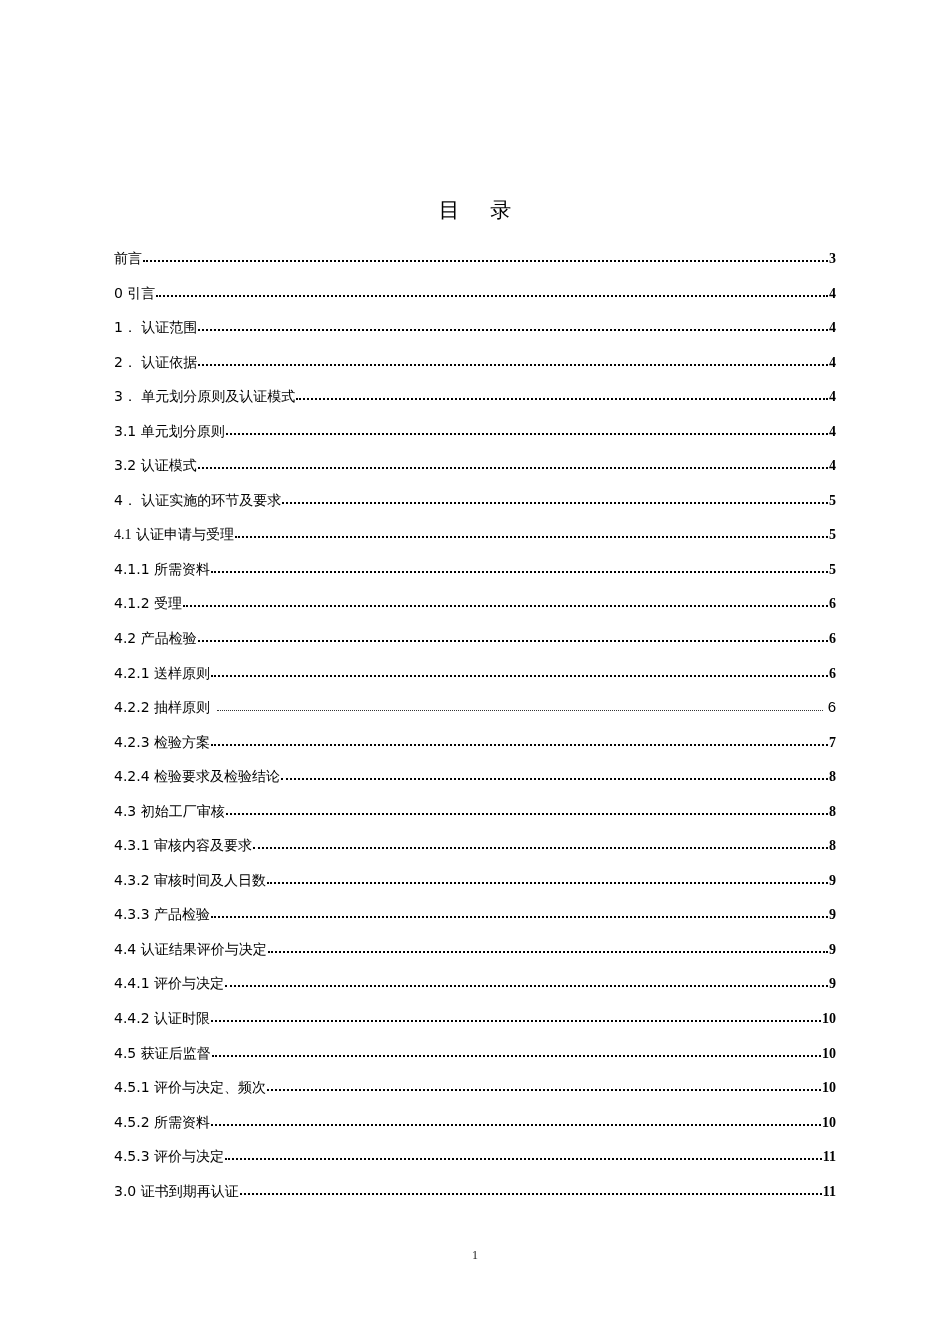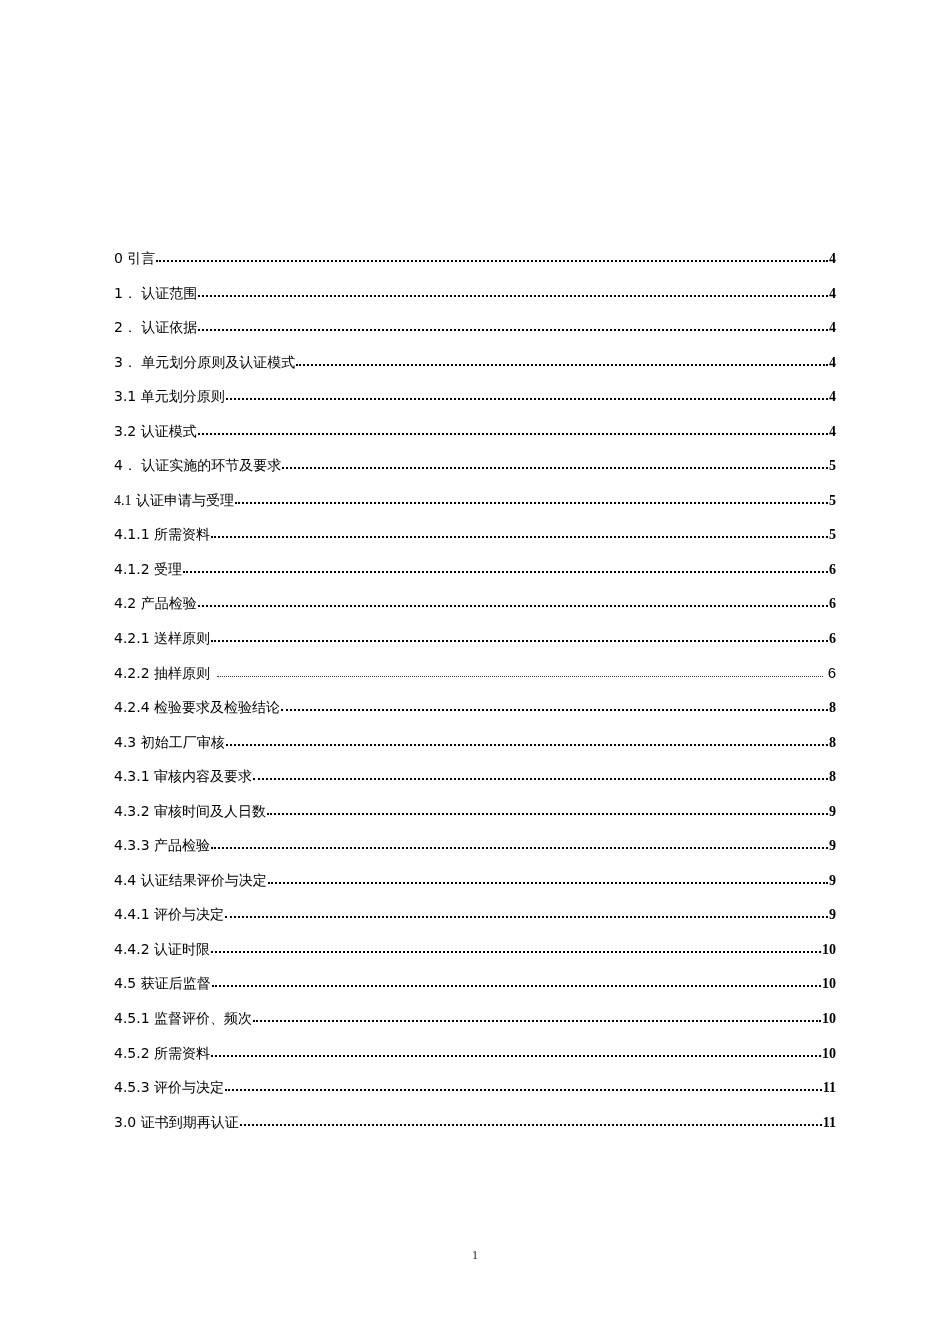--- a/index.html
+++ b/index.html
@@ -103,22 +103,28 @@
       font-family: "Liberation Serif", serif;
       font-size: 12px;
       color: #222222;
     }
   </style>
 </head>
 <body>
 
 <div class="page">
 
+  <div class="toc-title">目 录</div>
 
   <ul class="toc-list">
+    <li class="toc-entry">
+      <span class="toc-label">前言</span>
+      <span class="toc-leader"></span>
+      <span class="toc-page">3</span>
+    </li>
     <li class="toc-entry">
       <span class="toc-label">0 引言</span>
       <span class="toc-leader"></span>
       <span class="toc-page">4</span>
     </li>
     <li class="toc-entry">
       <span class="toc-label">1． 认证范围</span>
       <span class="toc-leader"></span>
       <span class="toc-page">4</span>
     </li>
@@ -171,20 +177,25 @@
       <span class="toc-label">4.2.1 送样原则</span>
       <span class="toc-leader"></span>
       <span class="toc-page">6</span>
     </li>
     <li class="toc-entry">
       <span class="toc-label">4.2.2 抽样原则 </span>
       <span class="toc-leader alt"></span>
       <span class="toc-page plain">6</span>
     </li>
     <li class="toc-entry">
+      <span class="toc-label">4.2.3 检验方案</span>
+      <span class="toc-leader"></span>
+      <span class="toc-page">7</span>
+    </li>
+    <li class="toc-entry">
       <span class="toc-label">4.2.4 检验要求及检验结论</span>
       <span class="toc-leader"></span>
       <span class="toc-page">8</span>
     </li>
     <li class="toc-entry">
       <span class="toc-label">4.3 初始工厂审核</span>
       <span class="toc-leader"></span>
       <span class="toc-page">8</span>
     </li>
     <li class="toc-entry">
@@ -216,21 +227,21 @@
       <span class="toc-label">4.4.2 认证时限</span>
       <span class="toc-leader"></span>
       <span class="toc-page">10</span>
     </li>
     <li class="toc-entry">
       <span class="toc-label">4.5 获证后监督</span>
       <span class="toc-leader"></span>
       <span class="toc-page">10</span>
     </li>
     <li class="toc-entry">
-      <span class="toc-label">4.5.1 监督评价、频次</span>
+      <span class="toc-label">4.5.1 评价与决定、频次</span>
       <span class="toc-leader"></span>
       <span class="toc-page">10</span>
     </li>
     <li class="toc-entry">
       <span class="toc-label">4.5.2 所需资料</span>
       <span class="toc-leader"></span>
       <span class="toc-page">10</span>
     </li>
     <li class="toc-entry">
       <span class="toc-label">4.5.3 评价与决定</span>

